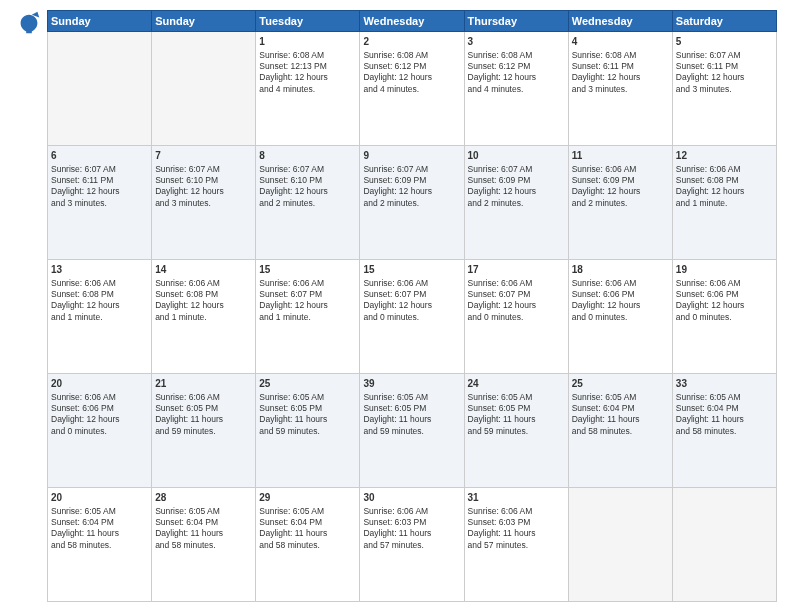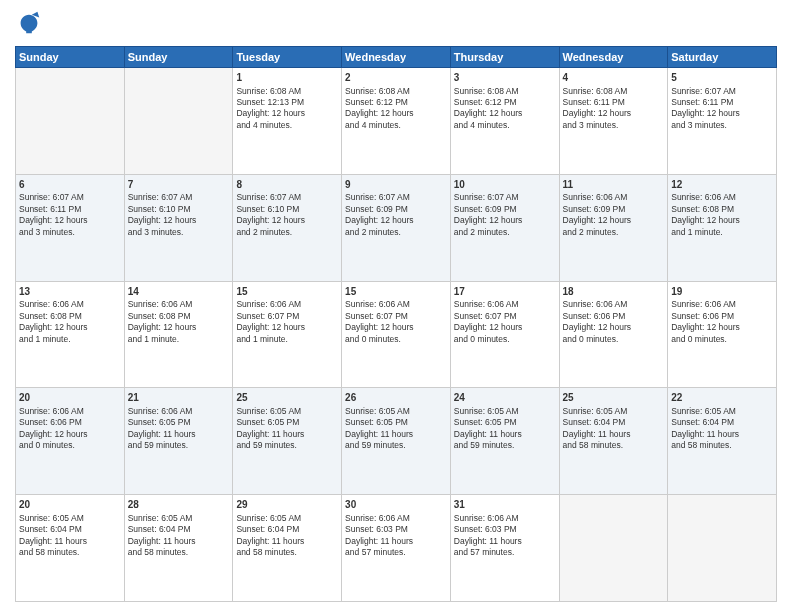--- a/index.html
+++ b/index.html
@@ -8,21 +8,21 @@
       background: #fff;
       width: 792px;
       height: 612px;
       overflow: hidden;
     }
     .page {
       width: 792px;
       height: 612px;
       padding: 10px 15px;
       display: flex;
-      flex-direction: column;
+      flex-direction: row;
     }
     .header {
       display: flex;
       justify-content: space-between;
       align-items: flex-start;
       margin-bottom: 8px;
     }
     .logo {
       display: flex;
       align-items: center;
@@ -283,42 +283,42 @@
             <div>and 59 minutes.</div>
           </td>
           <td>
             <span class="day-num">25</span>
             <div>Sunrise: 6:05 AM</div>
             <div>Sunset: 6:05 PM</div>
             <div>Daylight: 11 hours</div>
             <div>and 59 minutes.</div>
           </td>
           <td>
-            <span class="day-num">26</span>
+            <span class="day-num">39</span>
             <div>Sunrise: 6:05 AM</div>
             <div>Sunset: 6:05 PM</div>
             <div>Daylight: 11 hours</div>
             <div>and 59 minutes.</div>
           </td>
           <td>
             <span class="day-num">24</span>
             <div>Sunrise: 6:05 AM</div>
             <div>Sunset: 6:05 PM</div>
             <div>Daylight: 11 hours</div>
             <div>and 59 minutes.</div>
           </td>
           <td>
             <span class="day-num">25</span>
             <div>Sunrise: 6:05 AM</div>
             <div>Sunset: 6:04 PM</div>
             <div>Daylight: 11 hours</div>
             <div>and 58 minutes.</div>
           </td>
           <td>
-            <span class="day-num">22</span>
+            <span class="day-num">33</span>
             <div>Sunrise: 6:05 AM</div>
             <div>Sunset: 6:04 PM</div>
             <div>Daylight: 11 hours</div>
             <div>and 58 minutes.</div>
           </td>
         </tr>
         <tr>
           <td>
             <span class="day-num">20</span>
             <div>Sunrise: 6:05 AM</div>

